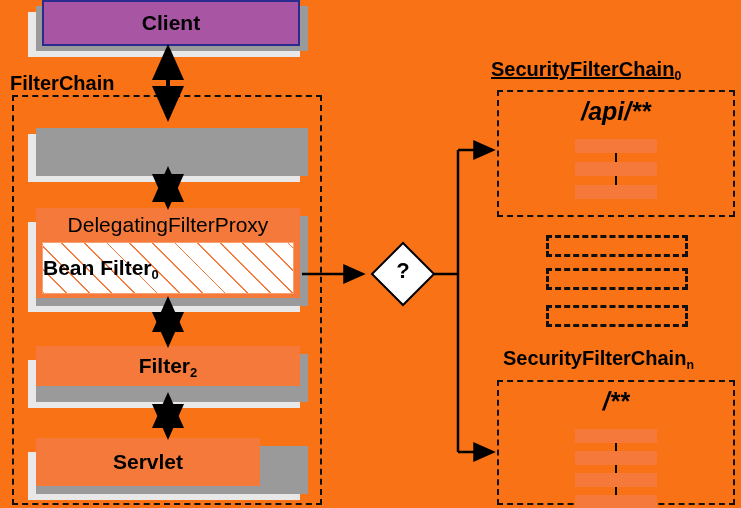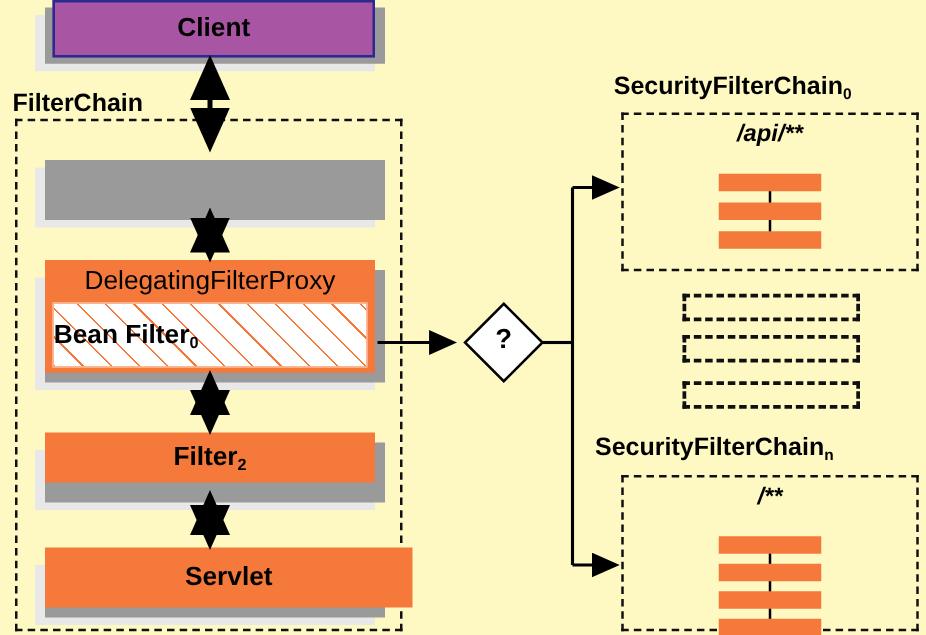--- a/index.html
+++ b/index.html
@@ -4,21 +4,21 @@
 <style>
   html, body {
     margin: 0;
     padding: 0;
     background: #ffffff;
   }
   #canvas {
     position: relative;
     width: 741px;
     height: 508px;
-    background: #fef9c3;
+    background: #f97316;
     font-family: "Liberation Sans", sans-serif;
     overflow: hidden;
   }
 
   
   .shadow2 {
     position: absolute;
     background: #e8e8e8;
   }
   .shadow1 {
@@ -96,21 +96,21 @@
   .label-bold {
     position: absolute;
     font-weight: bold;
     font-size: 20px;
     color: #000;
     white-space: nowrap;
   }
   .label-italic {
     position: absolute;
     font-style: italic;
-    font-size: 19px;
+    font-size: 25px;
     font-weight: bold;
     color: #000;
     white-space: nowrap;
     text-align: center;
   }
   sub {
     font-size: 0.62em;
     vertical-align: baseline;
     position: relative;
     bottom: -0.33em;
@@ -172,42 +172,42 @@
   <div class="shadow2" style="left:28px; top:360px; width:272px; height:48px;"></div>
   <div class="shadow1" style="left:36px; top:354px; width:272px; height:48px;"></div>
   <div class="box box-orange" style="left:36px; top:346px; width:264px; height:40px;">
     <span>
       <span>Filter</span><sub>2</sub>
     </span>
   </div>
 
   <div class="shadow2" style="left:28px; top:452px; width:272px; height:48px;"></div>
   <div class="shadow1" style="left:36px; top:446px; width:272px; height:48px;"></div>
-  <div class="box box-orange" style="left:36px; top:438px; width:294px; height:48px;">
+  <div class="box box-orange" style="left:36px; top:438px; width:224px; height:48px;">
     <span>Servlet</span>
   </div>
 
-  <div class="label-bold" style="left:491px; top:58px;">
+  <div class="label-bold" style="left:491px; top:58px;text-decoration:underline;">
     <span>SecurityFilterChain</span><sub>0</sub>
   </div>
   <div class="dashed-box" style="left:497px; top:90px; width:238px; height:127px;"></div>
   <div class="label-italic" style="left:497px; top:97px; width:238px;">
     <span>/api/**</span>
   </div>
   <div class="sfc-link" style="left:615px; top:151px; height:12px;"></div>
   <div class="sfc-link" style="left:615px; top:174px; height:12px;"></div>
   <div class="sfc-bar" style="left:575px; top:139px; width:82px; height:14px;"></div>
   <div class="sfc-bar" style="left:575px; top:162px; width:82px; height:14px;"></div>
   <div class="sfc-bar" style="left:575px; top:185px; width:82px; height:14px;"></div>
 
   <div class="dashed-ph" style="left:546px; top:235px; width:142px; height:22px;"></div>
   <div class="dashed-ph" style="left:546px; top:268px; width:142px; height:22px;"></div>
   <div class="dashed-ph" style="left:546px; top:305px; width:142px; height:22px;"></div>
 
-  <div class="label-bold" style="left:476px; top:347px;text-align:right;">
+  <div class="label-bold" style="left:503px; top:347px;text-align:right;">
     <span>SecurityFilterChain</span><sub>n</sub>
   </div>
   <div class="dashed-box" style="left:497px; top:380px; width:238px; height:125px;"></div>
   <div class="label-italic" style="left:497px; top:387px; width:238px;">
     <span>/**</span>
   </div>
   <div class="sfc-link" style="left:615px; top:442px; height:11px;"></div>
   <div class="sfc-link" style="left:615px; top:464px; height:11px;"></div>
   <div class="sfc-link" style="left:615px; top:486px; height:11px;"></div>
   <div class="sfc-bar" style="left:575px; top:429px; width:82px; height:14px;"></div>

